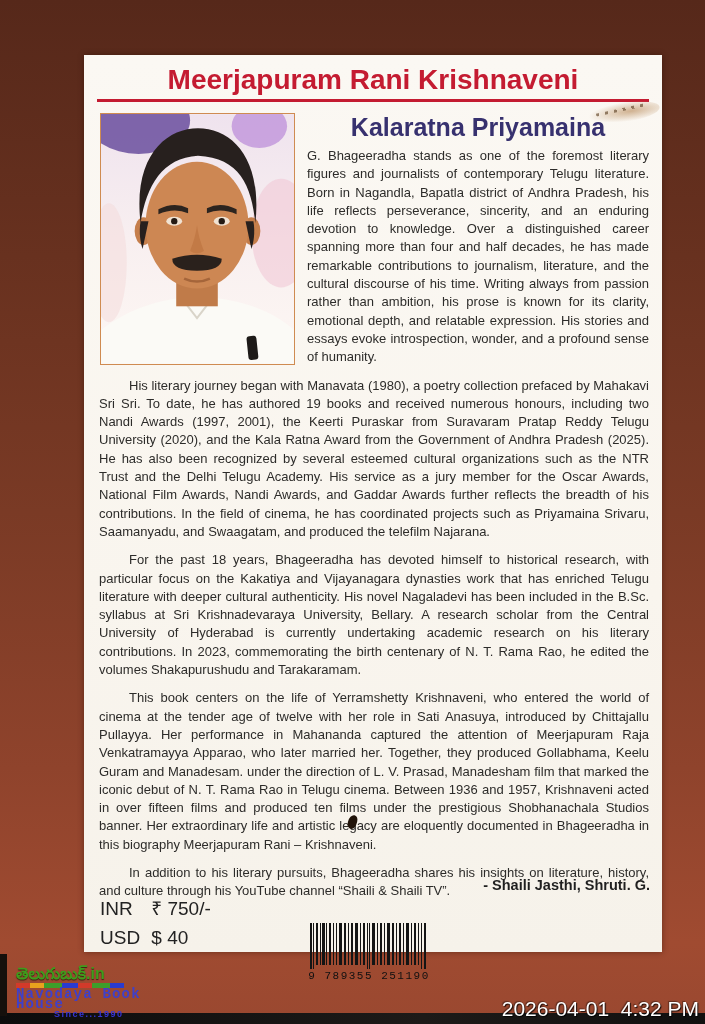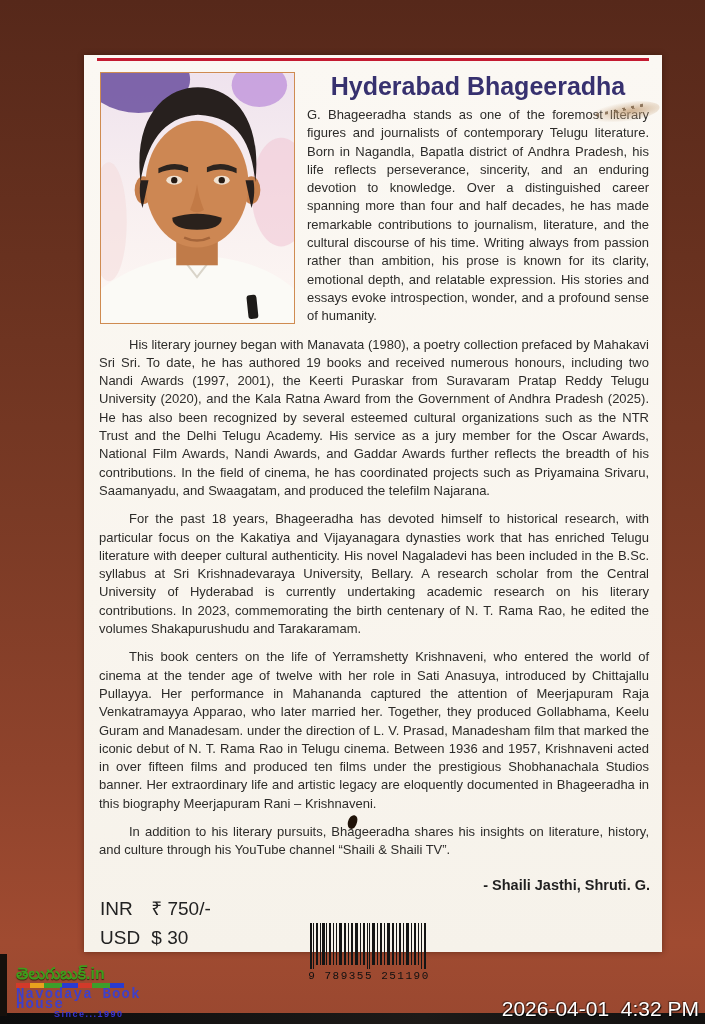--- a/index.html
+++ b/index.html
@@ -79,20 +79,21 @@
   }
 </style>
 </head>
 <body>
 
 <div class="bottom-strip"></div>
 <div class="left-sliver"></div>
 
 <div class="panel">
 
+  <div class="book-title" style="color:#c41b31;">Meerjapuram Rani Krishnaveni</div>
   <div class="title-underline" style="background:#c41b31;"></div>
 
   <div class="content">
 
     <div class="author-photo">
       <svg viewBox="0 0 195 252">
         <defs>
           <linearGradient id="bgGrad" x1="0" y1="0" x2="0" y2="1">
             <stop offset="0" stop-color="#efe3ee"></stop>
             <stop offset="0.5" stop-color="#f8eff0"></stop>
@@ -130,39 +131,39 @@
         <path d="M97,112 C95,126 92,132 90,138 Q97,143 104,138 C102,132 99,126 97,112" fill="#c27a46"></path>
 
         <path d="M72,146 Q97,138 122,146 Q122,158 97,158 Q72,158 72,146 Z" fill="#2a211c"></path>
 
         <path d="M84,166 Q97,172 110,166" fill="none" stroke="#a5653a" stroke-width="2.5"></path>
 
         <rect x="148" y="224" width="10" height="24" rx="3" fill="#1d1a18" transform="rotate(-6 153 236)"></rect>
       </svg>
     </div>
 
-    <div class="author-subtitle" style="color:#37316f;">Hyderabad Bhageeradha</div>
+    <div class="author-subtitle" style="color:#37316f;">Kalaratna Priyamaina</div>
 
     <p>G. Bhageeradha stands as one of the foremost literary figures and journalists of contemporary Telugu literature. Born in Nagandla, Bapatla district of Andhra Pradesh, his life reflects perseverance, sincerity, and an enduring devotion to knowledge. Over a distinguished career spanning more than four and half decades, he has made remarkable contributions to journalism, literature, and the cultural discourse of his time. Writing always from passion rather than ambition, his prose is known for its clarity, emotional depth, and relatable expression. His stories and essays evoke introspection, wonder, and a profound sense of humanity.</p>
     <p class="cont p2">His literary journey began with Manavata (1980), a poetry collection prefaced by Mahakavi Sri Sri. To date, he has authored 19 books and received numerous honours, including two Nandi Awards (1997, 2001), the Keerti Puraskar from Suravaram Pratap Reddy Telugu University (2020), and the Kala Ratna Award from the Government of Andhra Pradesh (2025). He has also been recognized by several esteemed cultural organizations such as the NTR Trust and the Delhi Telugu Academy. His service as a jury member for the Oscar Awards, National Film Awards, Nandi Awards, and Gaddar Awards further reflects the breadth of his contributions. In the field of cinema, he has coordinated projects such as Priyamaina Srivaru, Saamanyadu, and Swaagatam, and produced the telefilm Najarana.</p>
     <p class="cont">For the past 18 years, Bhageeradha has devoted himself to historical research, with particular focus on the Kakatiya and Vijayanagara dynasties work that has enriched Telugu literature with deeper cultural authenticity. His novel Nagaladevi has been included in the B.Sc. syllabus at Sri Krishnadevaraya University, Bellary. A research scholar from the Central University of Hyderabad is currently undertaking academic research on his literary contributions. In 2023, commemorating the birth centenary of N. T. Rama Rao, he edited the volumes Shakapurushudu and Tarakaramam.</p>
     <p class="cont">This book centers on the life of Yerramshetty Krishnaveni, who entered the world of cinema at the tender age of twelve with her role in Sati Anasuya, introduced by Chittajallu Pullayya. Her performance in Mahananda captured the attention of Meerjapuram Raja Venkatramayya Apparao, who later married her. Together, they produced Gollabhama, Keelu Guram and Manadesam. under the direction of L. V. Prasad, Manadesham film that marked the iconic debut of N. T. Rama Rao in Telugu cinema. Between 1936 and 1957, Krishnaveni acted in over fifteen films and produced ten films under the prestigious Shobhanachala Studios banner. Her extraordinary life and artistic legacy are eloquently documented in Bhageeradha in this biography Meerjapuram Rani – Krishnaveni.</p>
     <p class="cont">In addition to his literary pursuits, Bhageeradha shares his insights on literature, history, and culture through his YouTube channel “Shaili &amp; Shaili TV”.</p>
   </div>
 
   <div class="signature">- Shaili Jasthi, Shruti. G.</div>
 
   <div class="price">
     <div class="row">
       <span class="lab">INR</span>
       <span class="val">₹ 750/-</span>
     </div>
     <div class="row">
       <span class="lab">USD</span>
-      <span class="val">$ 30</span>
+      <span class="val">$ 40</span>
     </div>
   </div>
 
   <div class="barcode">
     <svg width="118" height="46" viewBox="0 0 118 46">
       <g fill="#141414">
         <rect x="0" y="0" width="2" height="46"></rect>
           <rect x="3" y="0" width="1" height="46"></rect>
         <rect x="6" y="0" width="2" height="42"></rect>
           <rect x="10" y="0" width="1" height="42"></rect>

